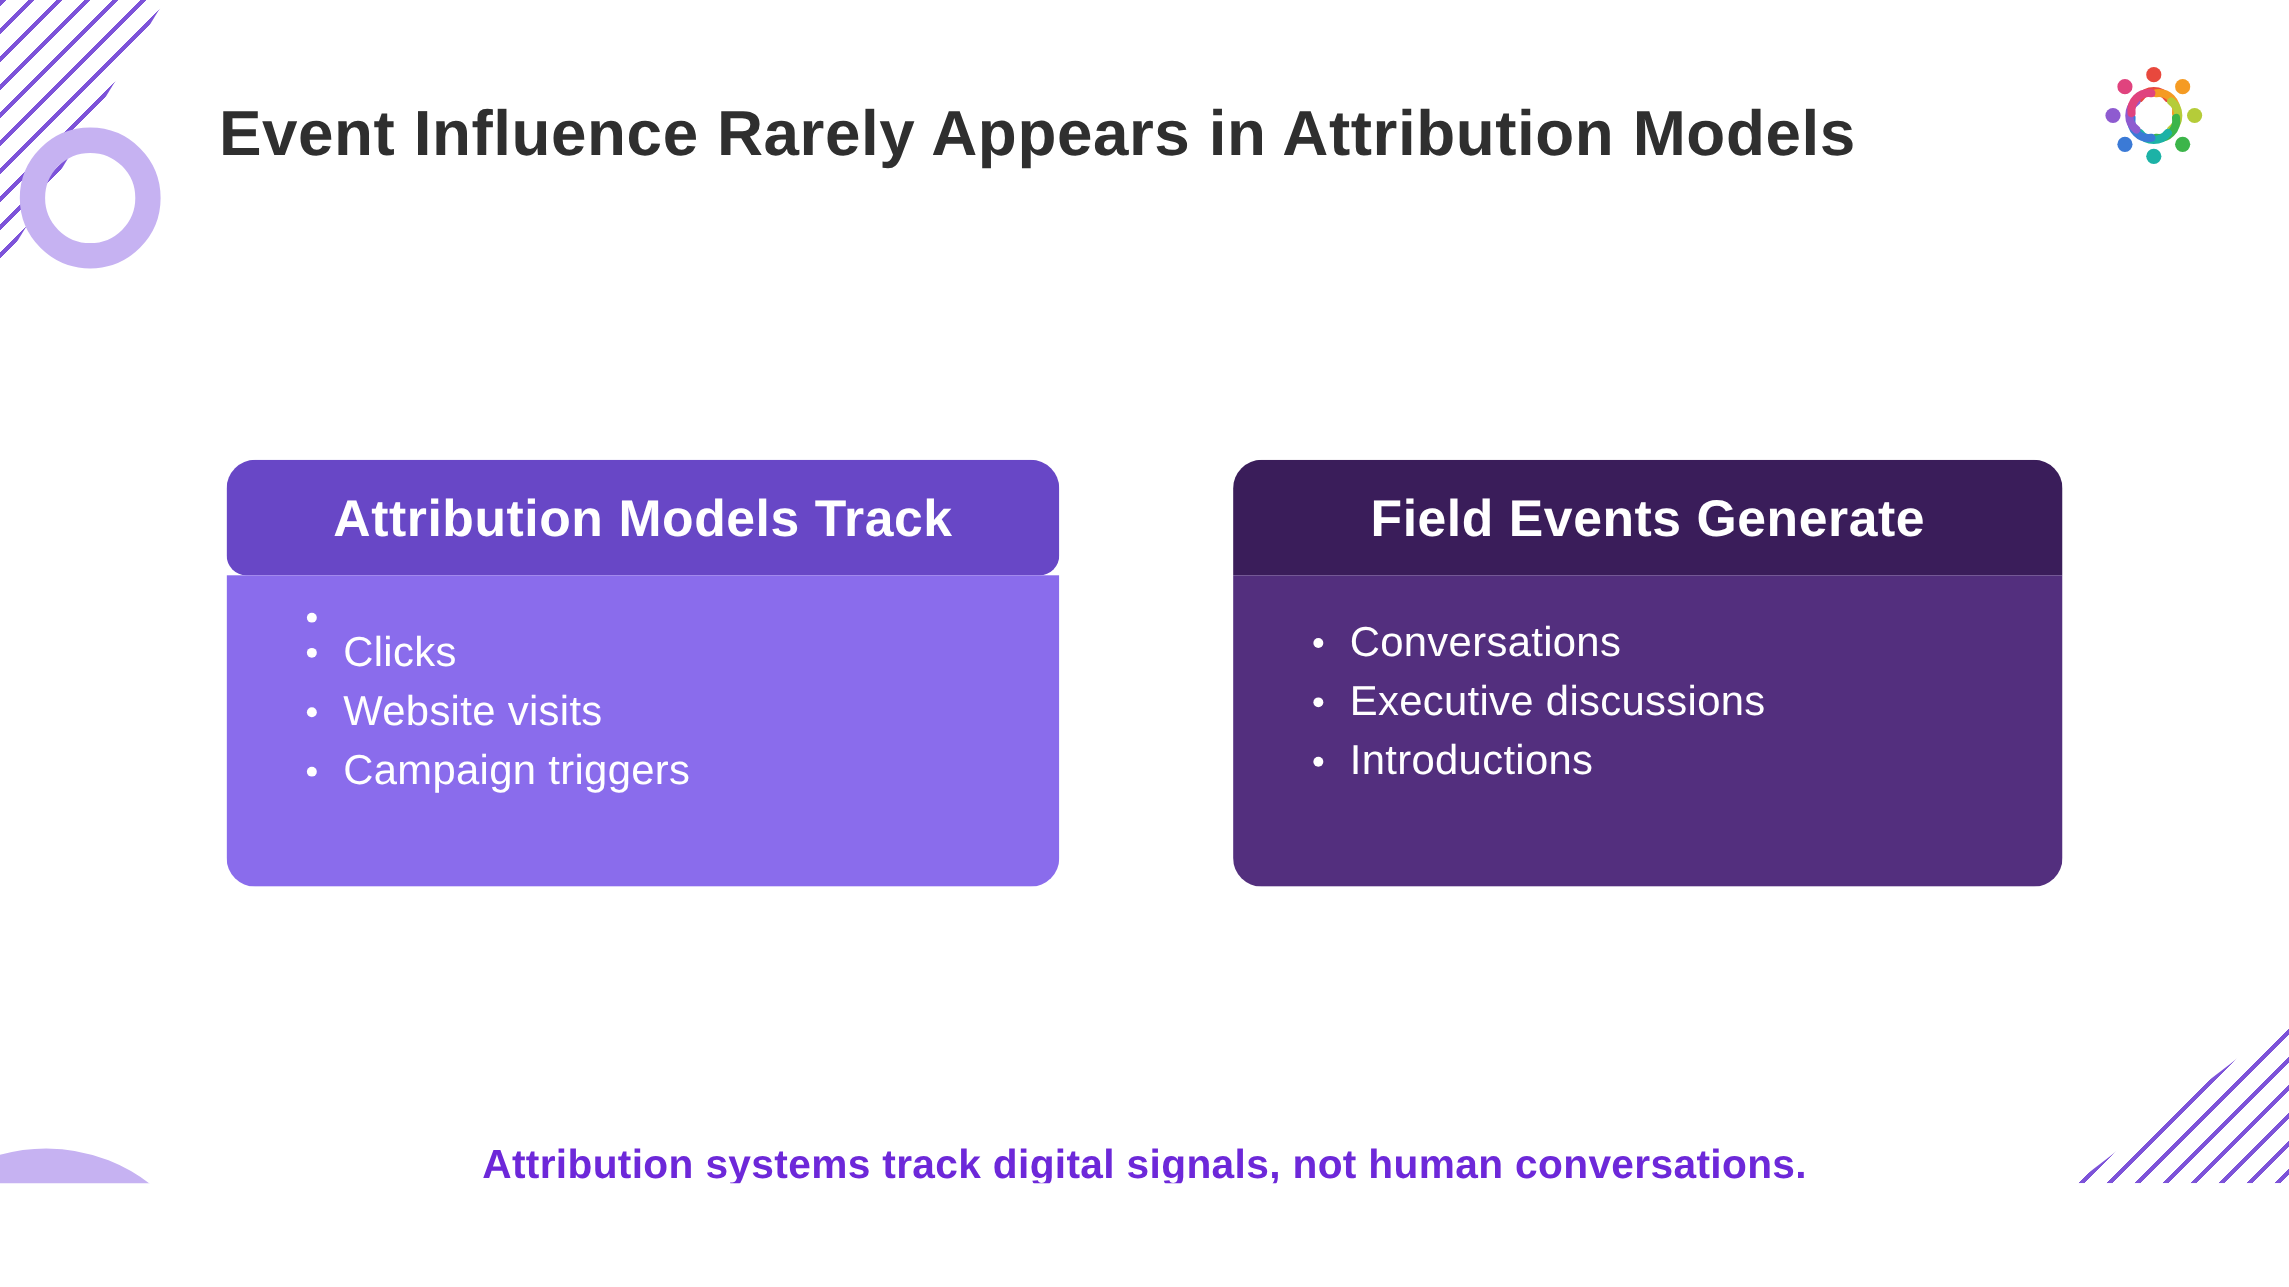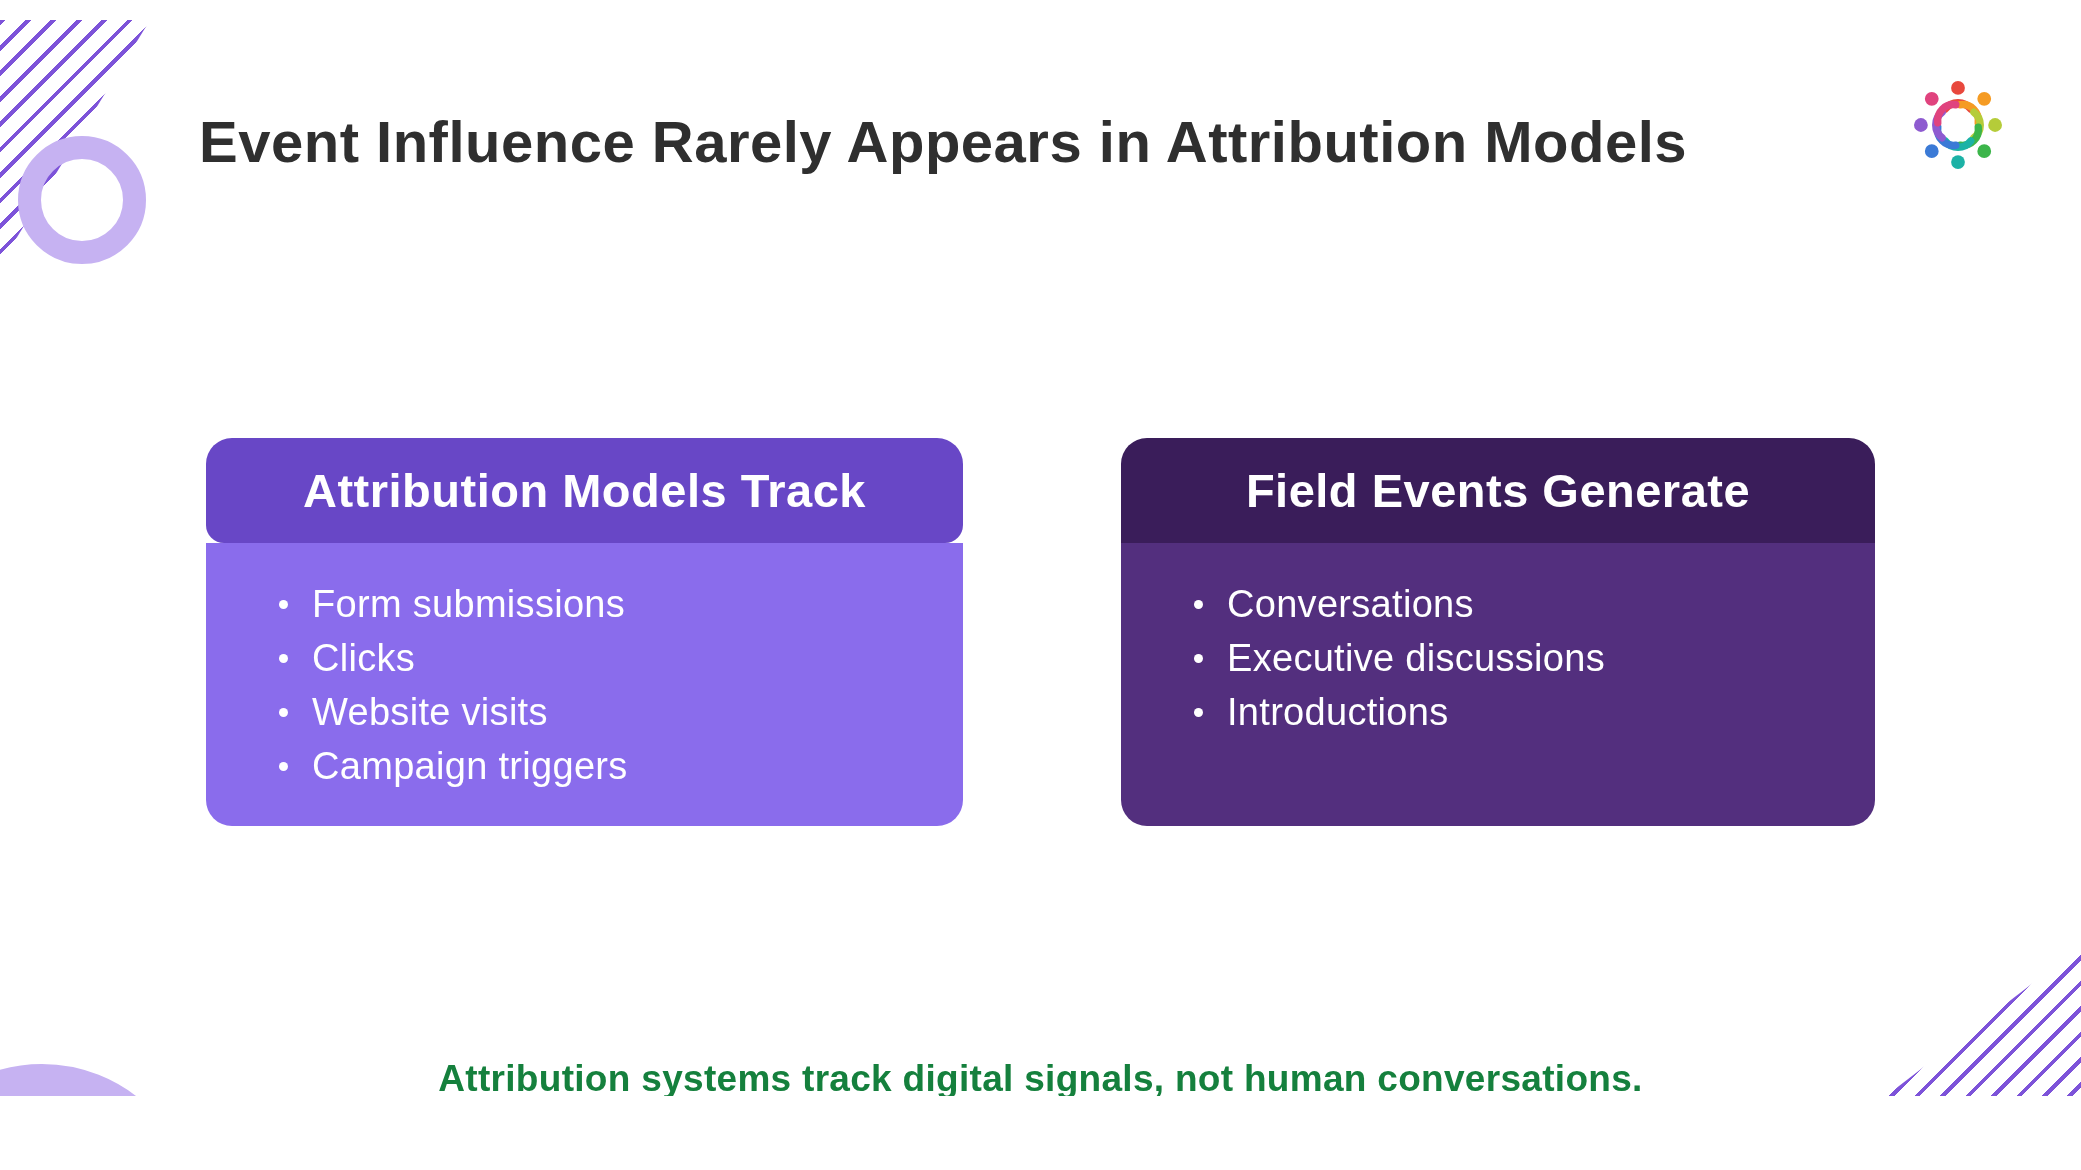--- a/index.html
+++ b/index.html
@@ -4,21 +4,20 @@
 <style>
   * { margin: 0; padding: 0; box-sizing: border-box; }
   html, body { background: #ffffff; }
   .canvas {
     position: relative;
     width: 2081px;
     height: 1076px;
     background: #ffffff;
     overflow: hidden;
     font-family: "Liberation Sans", sans-serif;
-    margin-top: 20px;
   }
 
   
   .stripes {
     position: absolute;
     background: repeating-linear-gradient(135deg,
       #7d53d9 0px, #7d53d9 4px,
       transparent 4px, transparent 18px);
   }
   .stripes-tl {
@@ -116,21 +115,21 @@
   }
 
   
   .footer {
     position: absolute;
     left: 0; top: 1038px;
     width: 100%;
     text-align: center;
     font-size: 37px;
     font-weight: 700;
-    color: #15803d;
+    color: #6d28d9;
     letter-spacing: 0.3px;
   }
 </style>
 </head>
 <body>
 
 <div class="canvas">
 
   <div class="stripes stripes-tl"></div>
   <div class="ring ring-tl"></div>
@@ -178,21 +177,20 @@
   </div>
 
   <section class="card card-left">
     <header class="card-header" style="background-color: rgb(104, 71, 198); border-radius: 18px;">
       <span>Attribution Models Track</span>
     </header>
     <div class="card-body" style="background-color: rgb(138, 108, 236);">
       <ul class="bullet-list">
         <li>
           <span class="dot"></span>
-          <span>Form submissions</span>
         </li>
         <li>
           <span class="dot"></span>
           <span>Clicks</span>
         </li>
         <li>
           <span class="dot"></span>
           <span>Website visits</span>
         </li>
         <li>

